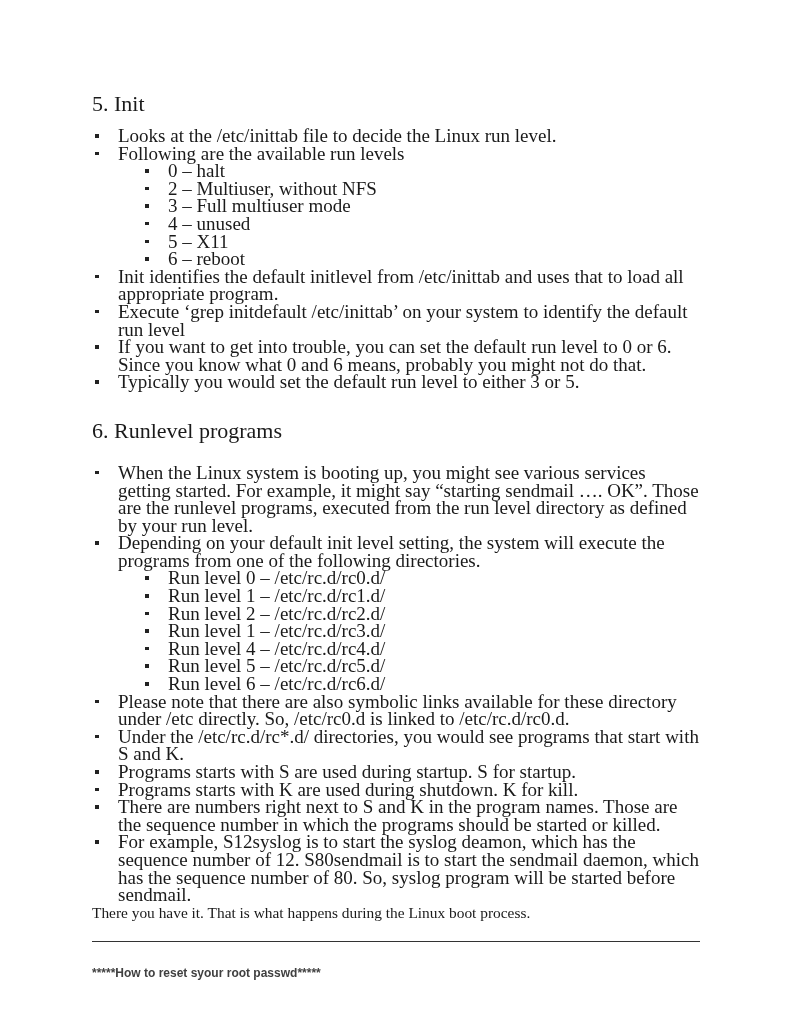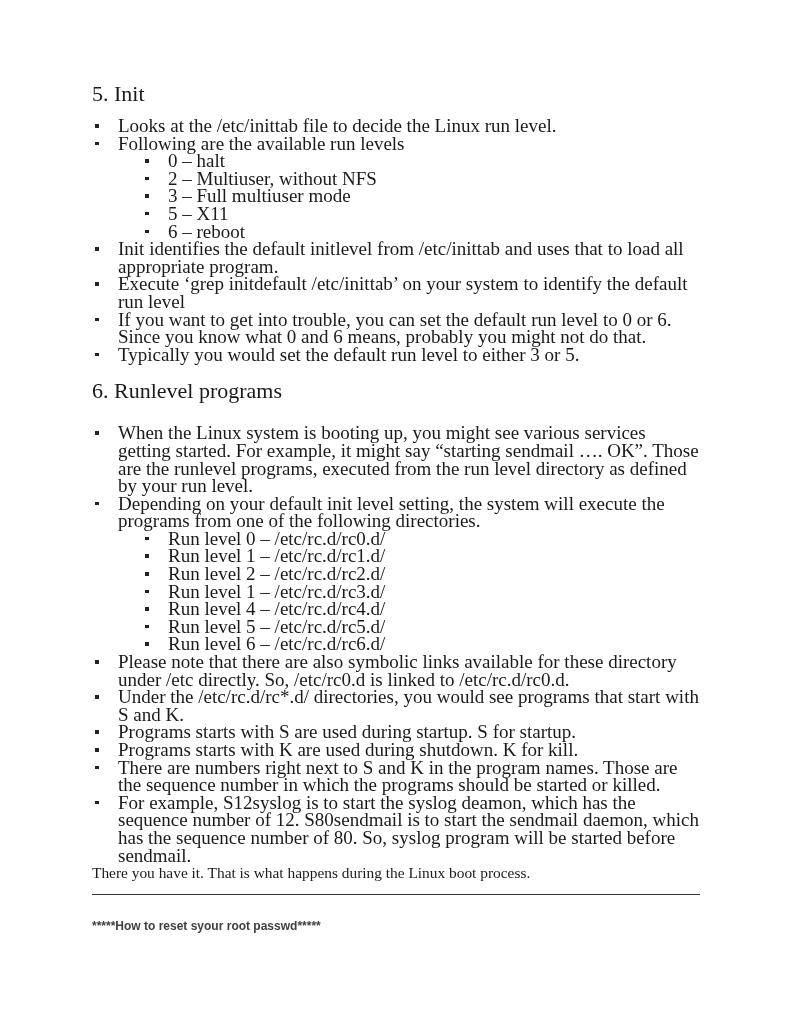--- a/index.html
+++ b/index.html
@@ -1,61 +1,62 @@
 <!DOCTYPE html>
 <html><head>
   <meta charset="utf-8">
   <style>
     html, body { margin: 0; padding: 0; background: #ffffff; }
     body {
       width: 791px; height: 1024px; position: relative; overflow: hidden;
       font-family: "DejaVu Serif", "Liberation Serif", serif;
       color: #1a1a1a;
     }
-    .page { position: absolute; left: 92px; top: 81px; width: 610px; }
+    .page { position: absolute; left: 92px; top: 91px; width: 610px; }
     h2 {
       font-family: "Liberation Serif", "DejaVu Serif", serif;
       font-weight: normal; font-size: 22px; margin: 0; line-height: 26px;
       color: #1a1a1a;
     }
     ul { list-style: none; margin: 0; padding: 0; }
     li {
       position: relative; font-family: "Liberation Serif", serif;
       font-size: 19px; line-height: 17.6px; padding-left: 26px;
     }
     li::before {
       content: ""; position: absolute; left: 3px; top: 7px;
       width: 3.5px; height: 3.5px; background: #222;
     }
     ul.sub li { padding-left: 50px; }
     ul.sub li::before { left: 27px; }
     .sec1-list { margin-top: 10px; }
-    .sec2-title { margin-top: 15px; }
+    .sec2-title { margin-top: 27px; }
     .sec2-list { margin-top: 20px; }
     .closing {
       font-family: "Liberation Serif", serif; font-size: 15.4px; line-height: 17.6px;
-      border-bottom: 1.2px solid #333; padding-bottom: 12px; width: 608px;
+      border-bottom: 1.2px solid #333; padding-bottom: 20px; width: 608px;
     }
     .reset {
       font-family: "Liberation Sans", "DejaVu Sans", sans-serif; font-weight: bold;
       font-size: 12px; margin-top: 24px; color: #404040;
     }
   </style>
 </head>
 <body>
 
 <div class="page">
   <h2>5. Init</h2>
   <ul class="sec1-list">
     <li>Looks at the /etc/inittab file to decide the Linux run level.</li>
     <li><span>Following are the available run levels</span>
       <ul class="sub">
         <li>0 – halt</li>
         <li>2 – Multiuser, without NFS</li>
         <li>3 – Full multiuser mode</li>
+        <li>4 – unused</li>
         <li>5 – X11</li>
         <li>6 – reboot</li>
       </ul>
     </li>
     <li>Init identifies the default initlevel from /etc/inittab and uses that to load all appropriate program.</li>
     <li>Execute ‘grep initdefault /etc/inittab’ on your system to identify the default run level</li>
     <li>If you want to get into trouble, you can set the default run level to 0 or 6. Since you know what 0 and 6 means, probably you might not do that.</li>
     <li>Typically you would set the default run level to either 3 or 5.</li>
   </ul>
 

